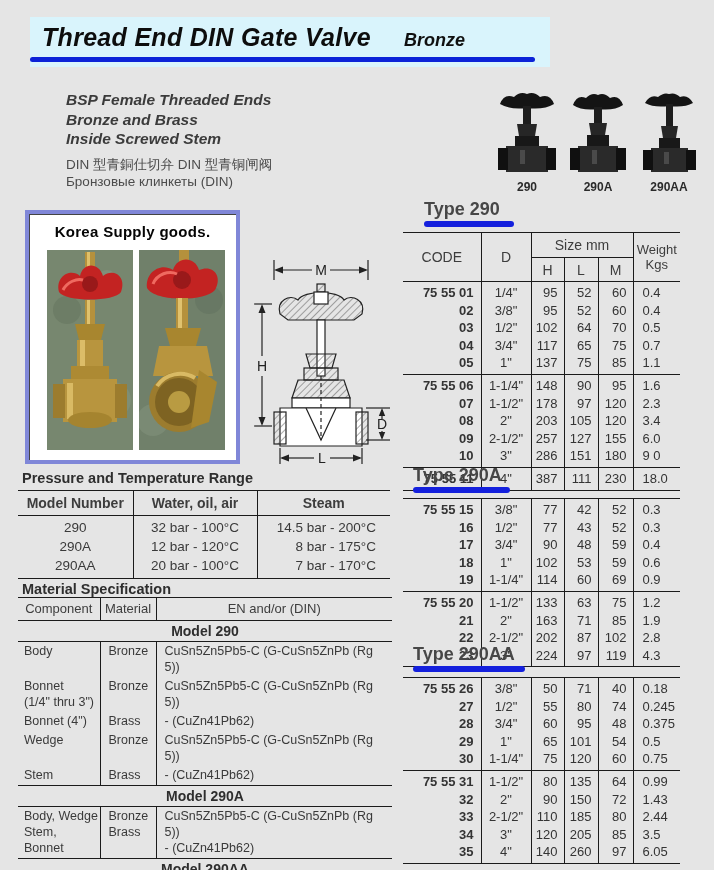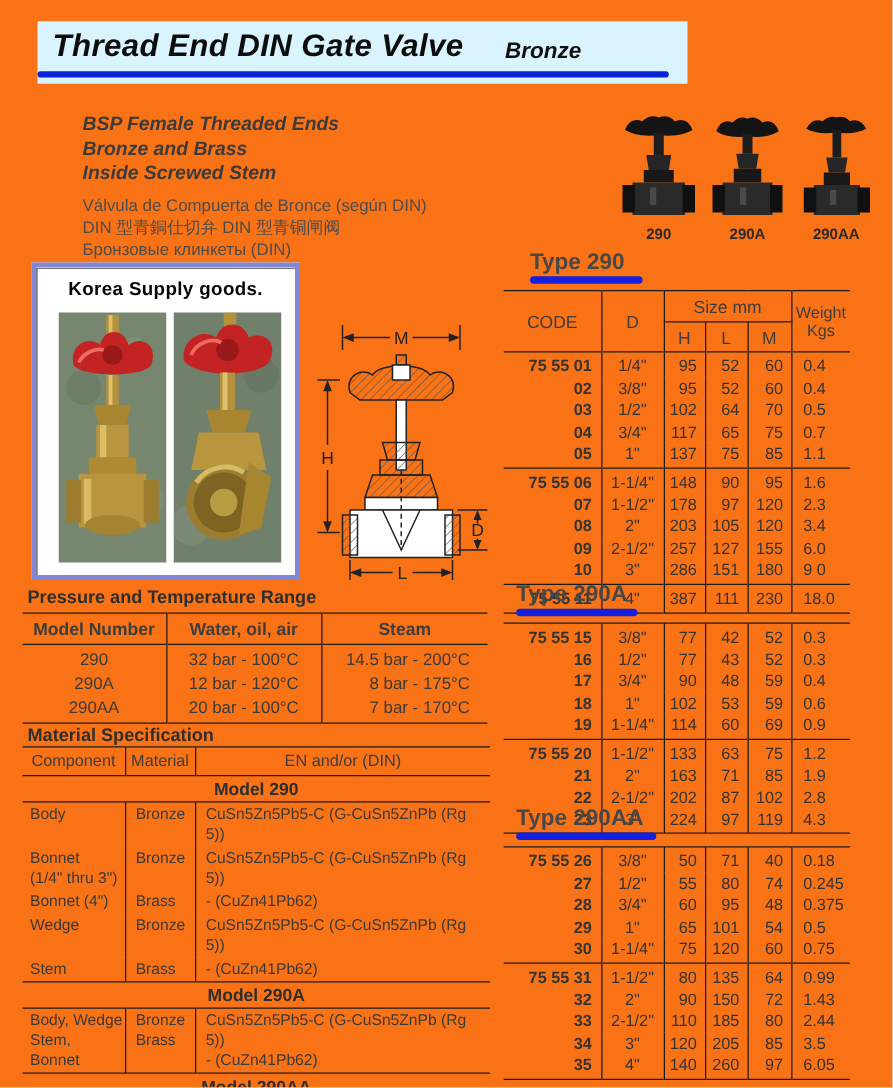--- a/index.html
+++ b/index.html
@@ -1,16 +1,16 @@
 <!DOCTYPE html>
 <html><head>
 <meta charset="utf-8">
 <style>
   html,body{margin:0;padding:0;background:#ffffff;}
-  .page{position:relative;width:714px;height:870px;background:#f97316;overflow:hidden;
+  .page{position:relative;width:714px;height:870px;background:#e5e5e5;overflow:hidden;
         font-family:"Liberation Sans",sans-serif;color:#333;}
 
   
   .band{position:absolute;left:30px;top:17px;width:520px;height:50px;background:#d9f4fc;}
   .band-title{position:absolute;left:12px;top:6px;font-size:25px;font-weight:bold;font-style:italic;
               color:#0d0d0d;letter-spacing:.3px;white-space:nowrap;}
   .band-sub{position:absolute;left:374px;top:13px;font-size:18px;font-weight:bold;font-style:italic;color:#101010;}
   .band-line{position:absolute;left:0px;top:40px;width:505px;height:5px;background:#0b23d8;border-radius:3px;}
 
   
@@ -101,21 +101,20 @@
     <div class="band-line"></div>
   </div>
 
   <div class="desc">
     <div class="desc-bold">
       <div>BSP Female Threaded Ends</div>
       <div>Bronze and Brass</div>
       <div>Inside Screwed Stem</div>
     </div>
     <div class="desc-intl">
-      <div>Válvula de Compuerta de Bronce (según DIN)</div>
       <div>DIN 型青銅仕切弁   DIN 型青铜闸阀</div>
       <div>Бронзовые клинкеты (DIN)</div>
     </div>
   </div>
 
   <div class="thumbs">
     <div class="thumb">
       <svg width="62" height="86" viewBox="0 0 62 86">
         <path d="M4,12 Q8,1 18,5 Q24,-1 31,2 Q38,-1 44,5 Q54,1 58,12 Q48,18 31,16 Q14,18 4,12 Z" fill="#141414"></path>
         <rect x="27" y="14" width="8" height="18" fill="#1d1d1d"></rect>

